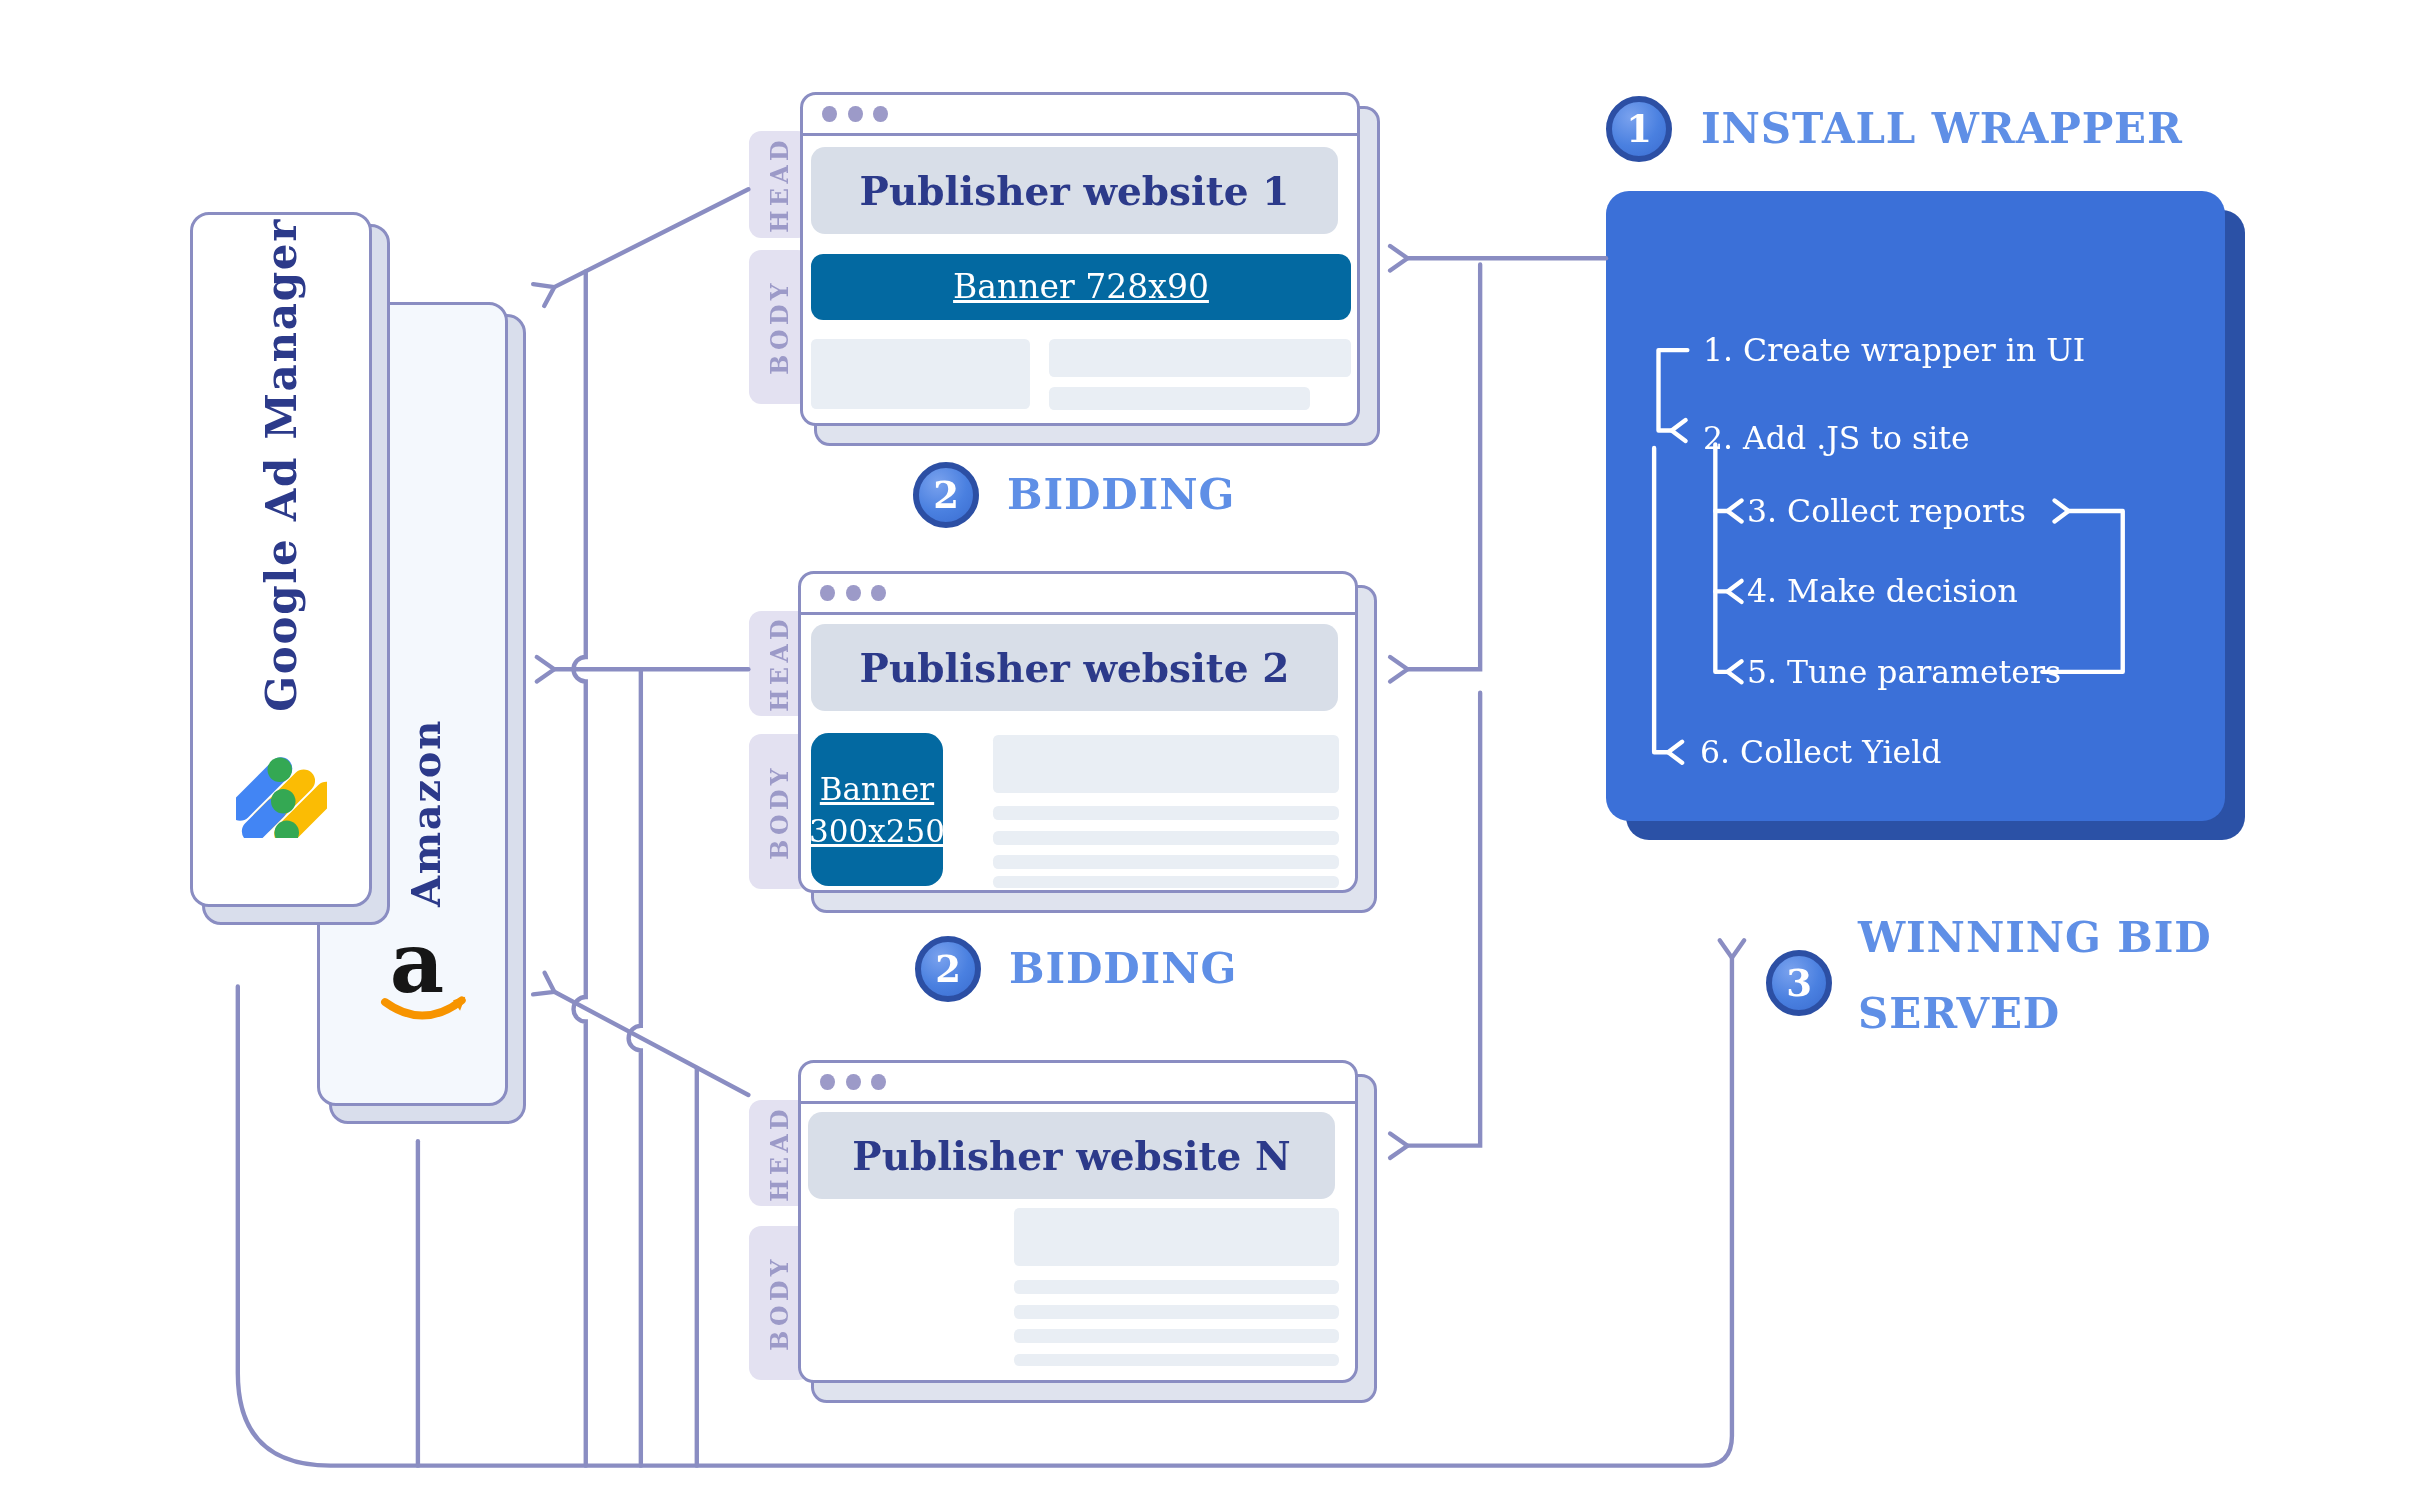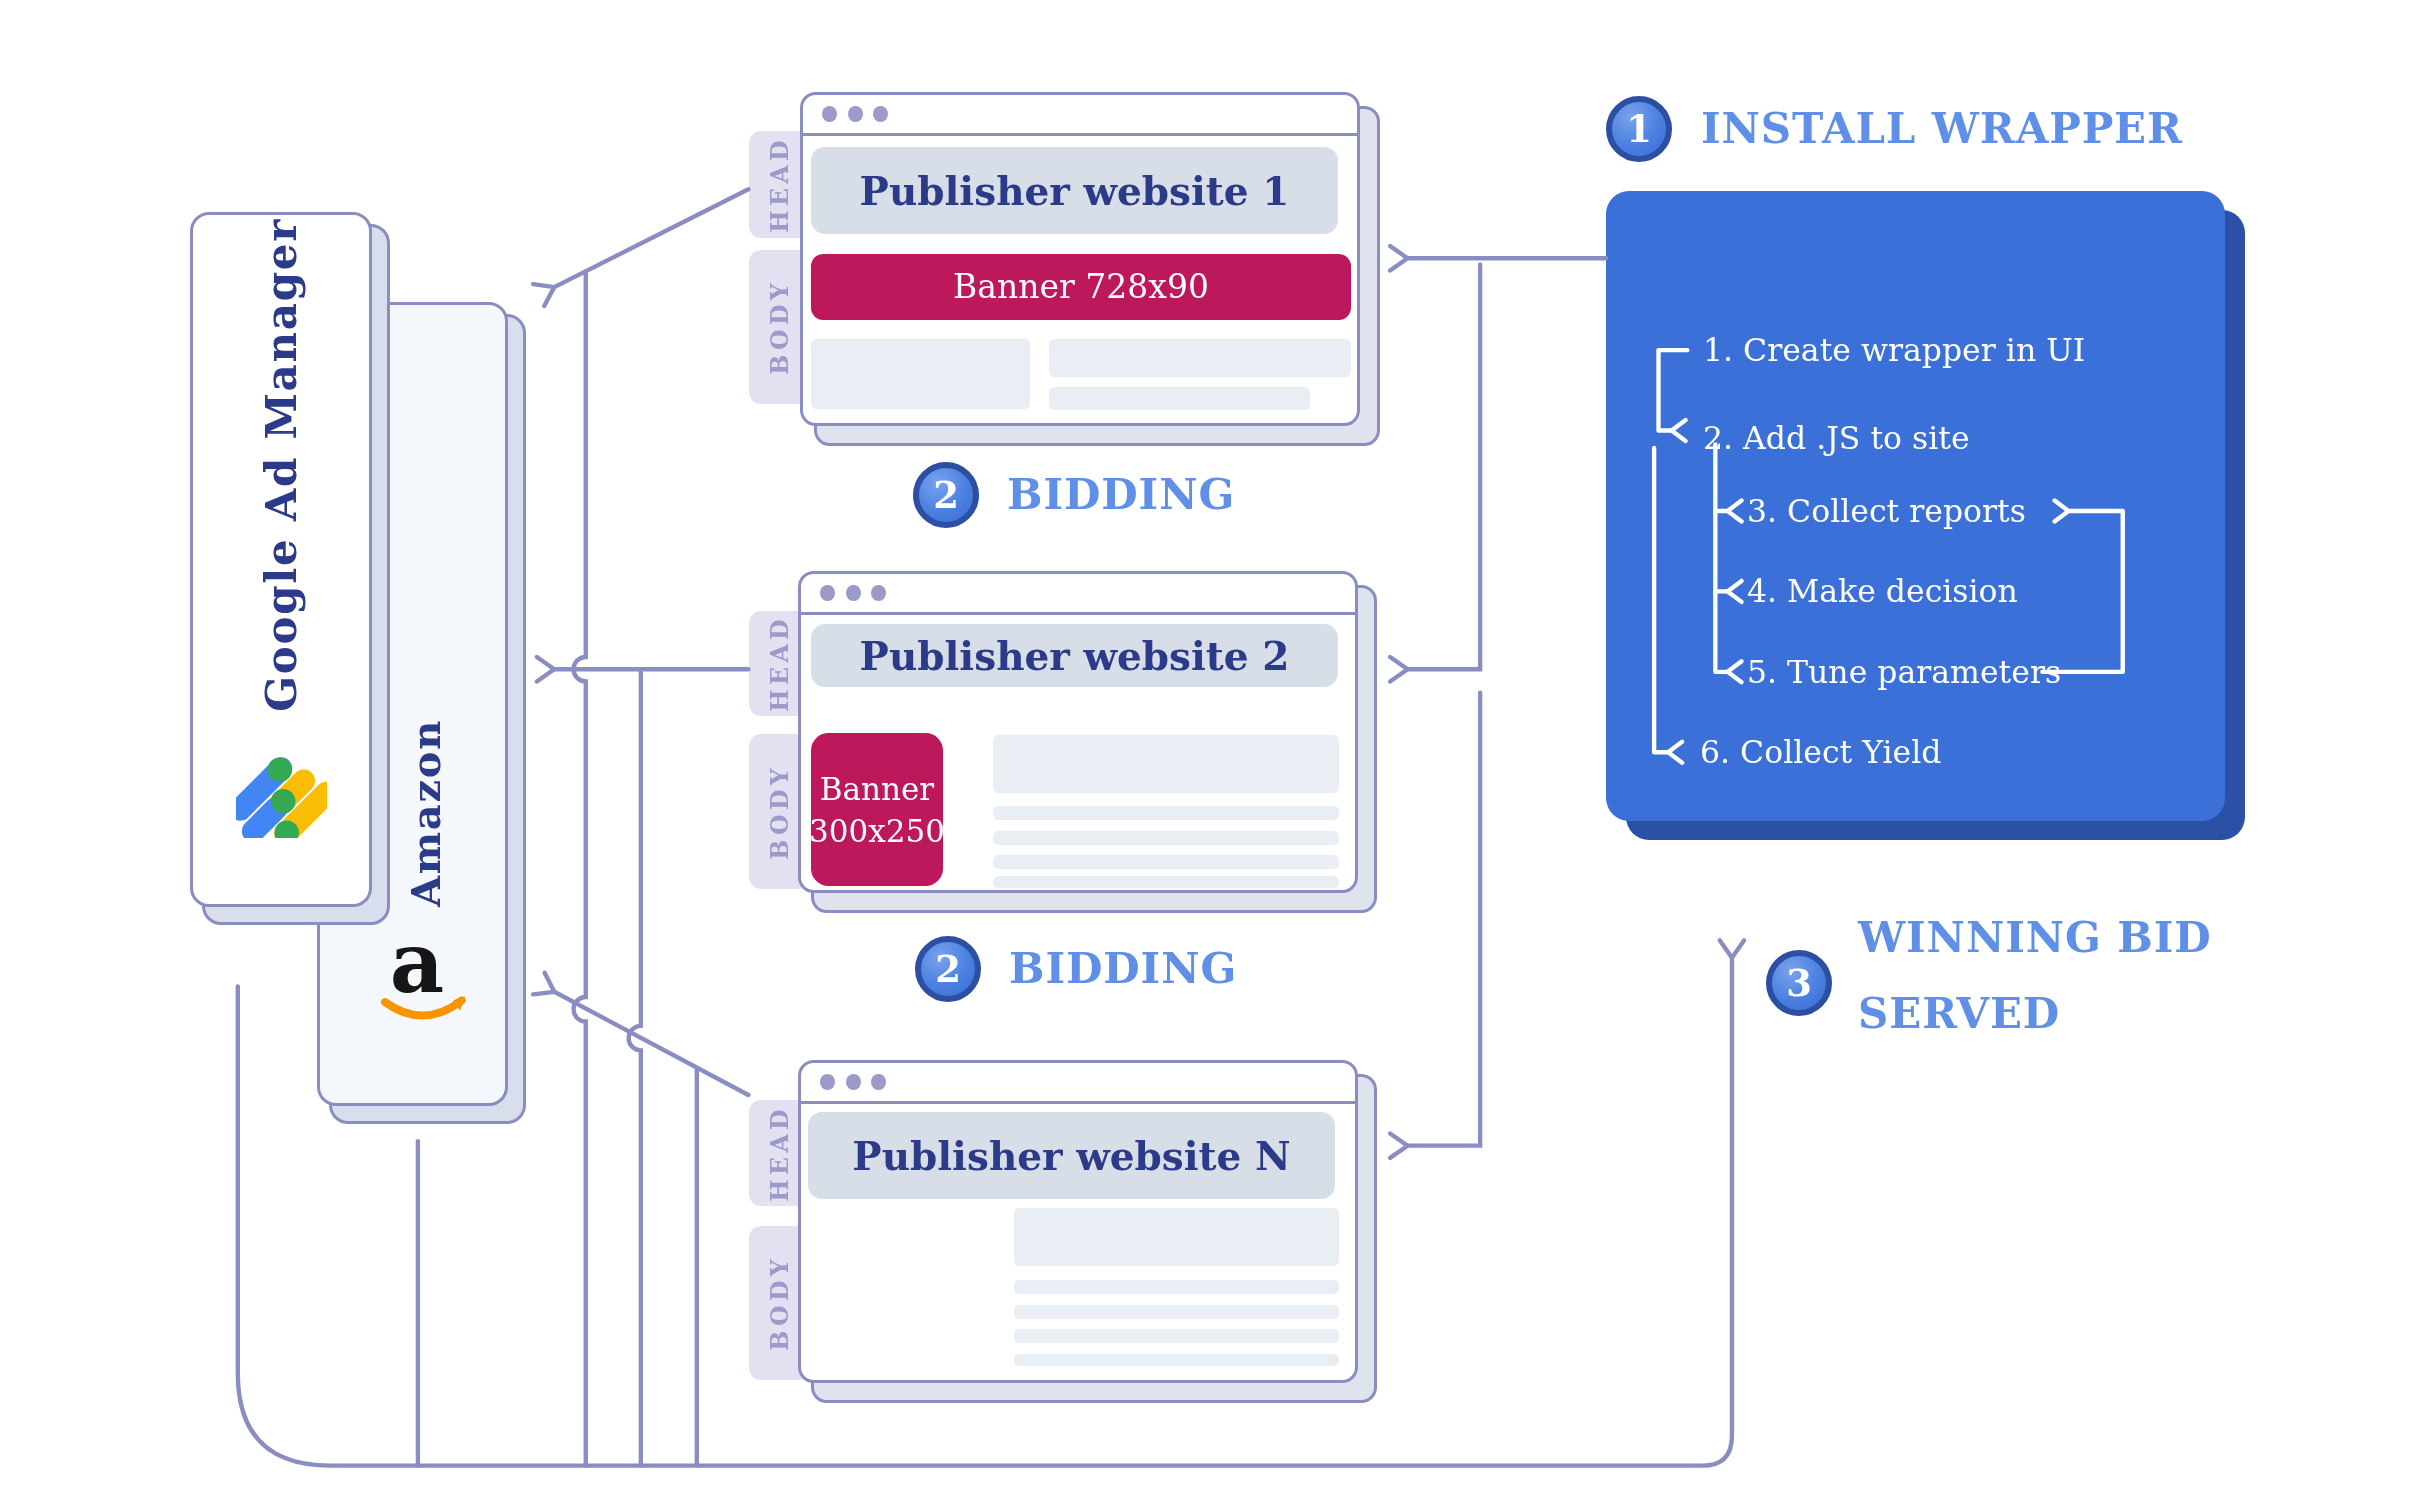--- a/index.html
+++ b/index.html
@@ -20,22 +20,22 @@
   .win-shadow{background:#dfe3ee;border:3.5px solid #8a8dc2;border-radius:15.7px;}
   .browser{background:#ffffff;border:3.5px solid #8a8dc2;border-radius:15.7px;box-sizing:border-box;}
   .chrome{position:absolute;left:0;top:0;right:0;height:38px;border-bottom:3.5px solid #8a8dc2;
           display:flex;align-items:center;padding-left:19px;gap:10.5px;}
   .dot{width:15px;height:16.6px;border-radius:50%;background:#9c9ac8;}
   .tab{background:#e3e1f1;border-radius:12.2px;display:flex;align-items:center;justify-content:center;}
   .tab span{writing-mode:vertical-rl;transform:rotate(180deg);font-weight:bold;font-size:23.6px;
             letter-spacing:4.4px;color:#9c9ac8;}
   .pill-title{background:#d8dee8;border-radius:14px;display:flex;align-items:center;justify-content:center;
               font-weight:bold;font-size:39px;color:#2c3a8a;}
-  .ad-blue{background:#be185d;border-radius:12.2px;display:flex;flex-direction:column;
-           align-items:center;justify-content:center;color:#ffffff;font-size:33px;line-height:42px;text-align:center;}
+  .ad-blue{background:#0369a1;border-radius:12.2px;display:flex;flex-direction:column;
+           align-items:center;justify-content:center;color:#ffffff;font-size:33px;line-height:42px;text-align:center;text-decoration:underline;}
   .ph{background:#e9eef4;border-radius:5.2px;}
 
   
   .badge{width:66px;height:66px;border-radius:50%;box-sizing:border-box;border:6.1px solid #2c4fa4;
          background:radial-gradient(circle at 35% 28%, #7aa2ee 0%, #4a80e0 55%, #3a6cd0 100%);
          display:flex;align-items:center;justify-content:center;color:#ffffff;
          font-weight:bold;font-size:37px;}
   .step-label{color:#5f8fe6;font-weight:bold;font-size:42px;letter-spacing:0.9px;white-space:nowrap;}
 
   
@@ -115,21 +115,21 @@
     <span>BODY</span>
   </div>
   <div class="abs win-shadow" style="left:811px;top:585px;width:560px;height:322px;"></div>
   <div class="abs browser" style="left:798px;top:571px;width:560px;height:322px;">
     <div class="chrome">
       <div class="dot"></div>
         <div class="dot"></div>
         <div class="dot"></div>
     </div>
   </div>
-  <div class="abs pill-title" style="left:811px;top:624px;width:527px;height:63px;">Publisher website 2</div>
+  <div class="abs pill-title" style="left:811px;top:624px;width:527px;height:87px;">Publisher website 2</div>
   <div class="abs ad-blue" style="left:811px;top:733px;width:132px;height:153px;border-radius:17.5px;font-size:31px;">
     <span>Banner</span>
     <span>300x250</span>
   </div>
   <div class="abs ph" style="left:993px;top:735px;width:346px;height:58px;"></div>
   <div class="abs ph" style="left:993px;top:806px;width:346px;height:14px;"></div>
   <div class="abs ph" style="left:993px;top:831px;width:346px;height:14px;"></div>
   <div class="abs ph" style="left:993px;top:855px;width:346px;height:14px;"></div>
   <div class="abs ph" style="left:993px;top:876px;width:346px;height:12.2px;"></div>
 

